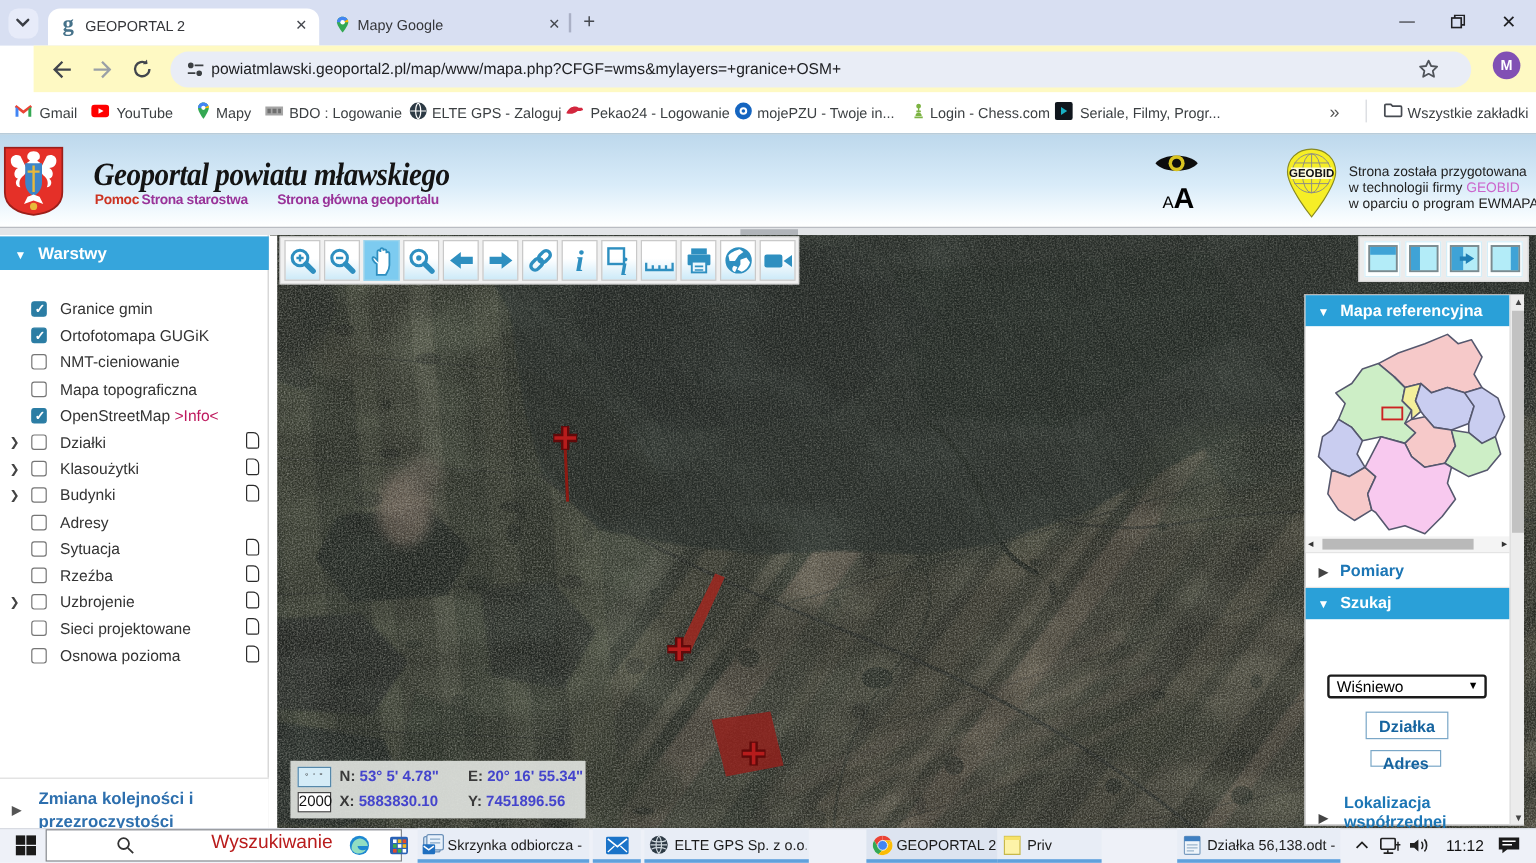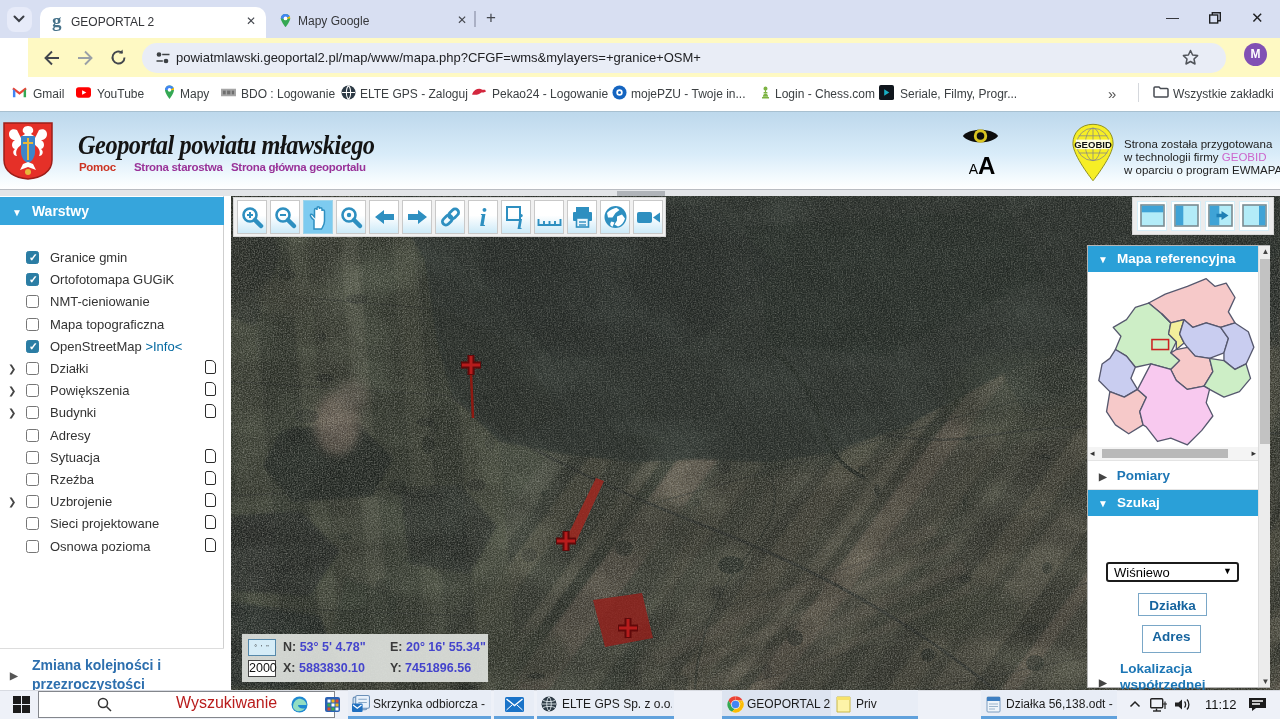--- a/index.html
+++ b/index.html
@@ -190,21 +190,21 @@
 <path d="M14 8 C10 6 6 8 6 12 C6 16 9 18 12 18 C8 20 8 26 12 27 C9 29 10 34 14 34 C12 30 14 26 17 24 L20 20 L17 14 Z" fill="#fff"></path>
 <path d="M36 8 C40 6 44 8 44 12 C44 16 41 18 38 18 C42 20 42 26 38 27 C41 29 40 34 36 34 C38 30 36 26 33 24 L30 20 L33 14 Z" fill="#fff"></path>
 <path d="M25 4 C21 4 19 7 20 10 L22 12 L19 14 L25 16 L31 14 L28 12 L30 10 C31 7 29 4 25 4 Z" fill="#fff"></path>
 <path d="M18 14 H32 V30 C32 36 28 40 25 41 C22 40 18 36 18 30 Z" fill="#3d85c8"></path>
 <path d="M24 16 H26 V38 H24Z M20 20 H30 V22 H20Z" fill="#e8b83a"></path>
 <path d="M20 42 L25 40 L30 42 L33 48 L25 45 L17 48 Z" fill="#fff"></path>
 <circle cx="25" cy="50" r="3" fill="#e8b83a"></circle>
       </svg>
  <div id="ptitle">Geoportal powiatu mławskiego</div>
  <span class="plink" style="left:79px;color:#cc3322;">Pomoc</span>
- <span class="plink" style="left:134px;color:#993399;">Strona starostwa</span>
+ <span class="plink" style="left:118px;color:#993399;">Strona starostwa</span>
  <span class="plink" style="left:231px;color:#993399;">Strona główna geoportalu</span>
  <svg class="abs" style="left:962px;top:14px" width="37" height="20" viewBox="0 0 42 22">
         <path d="M1 11 C8 1.5 34 1.5 41 11 C34 20.5 8 20.5 1 11 Z" fill="#0d0d0d"></path>
         <circle cx="21" cy="11" r="7.6" fill="#d8c321"></circle>
         <circle cx="21" cy="11" r="4.3" fill="#0d0d0d"></circle>
       </svg>
 <div class="abs" style="left:962px;top:40px;width:40px;text-align:center;color:#000;"><span style="font-size:14px;">A</span><span style="font-size:24px;font-weight:bold;">A</span></div>
  <svg class="abs" style="left:1071px;top:11px" width="44" height="60" viewBox="0 0 46 62">
 <path d="M23 1 C10 1 2 10 2 21 C2 34 23 60 23 60 C23 60 44 34 44 21 C44 10 36 1 23 1 Z" fill="#f6ee26" stroke="#8a8a20" stroke-width="1"></path>
 <g stroke="#888" stroke-width="0.8" fill="none">
@@ -570,32 +570,32 @@
 <div class="lrow" style="top:97px">
         <span class="cb"></span>
         <span class="lbl">NMT-cieniowanie</span>
       </div>
 <div class="lrow" style="top:120px">
         <span class="cb"></span>
         <span class="lbl">Mapa topograficzna</span>
       </div>
 <div class="lrow" style="top:142px">
         <span class="cb on"></span>
-        <span class="lbl">OpenStreetMap <span style="color:#0369a1">&gt;Info&lt;</span></span>
+        <span class="lbl">OpenStreetMap <span style="color:#be185d">&gt;Info&lt;</span></span>
       </div>
 <div class="lrow" style="top:164px">
         <span class="exp">❯</span>
         <span class="cb"></span>
         <span class="lbl">Działki</span>
         <span class="doc"></span>
       </div>
 <div class="lrow" style="top:186px">
         <span class="exp">❯</span>
         <span class="cb"></span>
-        <span class="lbl">Powiększenia</span>
+        <span class="lbl">Klasoużytki</span>
         <span class="doc"></span>
       </div>
 <div class="lrow" style="top:208px">
         <span class="exp">❯</span>
         <span class="cb"></span>
         <span class="lbl">Budynki</span>
         <span class="doc"></span>
       </div>
 <div class="lrow" style="top:231px">
         <span class="cb"></span>
@@ -709,21 +709,21 @@
         <div class="th"></div>
         <span class="ra" style="right:2px">▸</span>
       </div>
 <div class="rsec" style="border-top:1px solid #e4e4e4;"><span class="arr">▶</span>Pomiary</div>
 <div class="rhead" style="height:26px;line-height:26px;"><span class="arr">▼</span>Szukaj</div>
 <div id="selgmina">
         <span class="v">Wiśniewo</span>
         <span class="a">▼</span>
       </div>
 <div class="rbtn" style="left:50px;top:347px;width:69px;height:23px;line-height:23px;">Działka</div>
-<div class="rbtn" style="left:54px;top:379px;width:59px;height:28px;line-height:22px;">Adres</div>
+<div class="rbtn" style="left:54px;top:379px;width:59px;height:14px;line-height:22px;">Adres</div>
 <div style="position:absolute;left:0;top:415px;width:165px;color:#1c76b5;font-weight:bold;font-size:13.5px;line-height:16px;">
         <span style="position:absolute;left:11px;top:14px;color:#444;font-size:10px;">▶</span>
         <div style="margin-left:32px;">Lokalizacja<br>współrzędnej</div>
       </div>
 <div id="rvscroll">
         <span style="position:absolute;left:2.5px;top:1px;font-size:8px;color:#444">▲</span>
         <div id="rvthumb"></div>
         <span style="position:absolute;left:2.5px;bottom:1px;font-size:8px;color:#444">▼</span>
       </div>
     </div>

